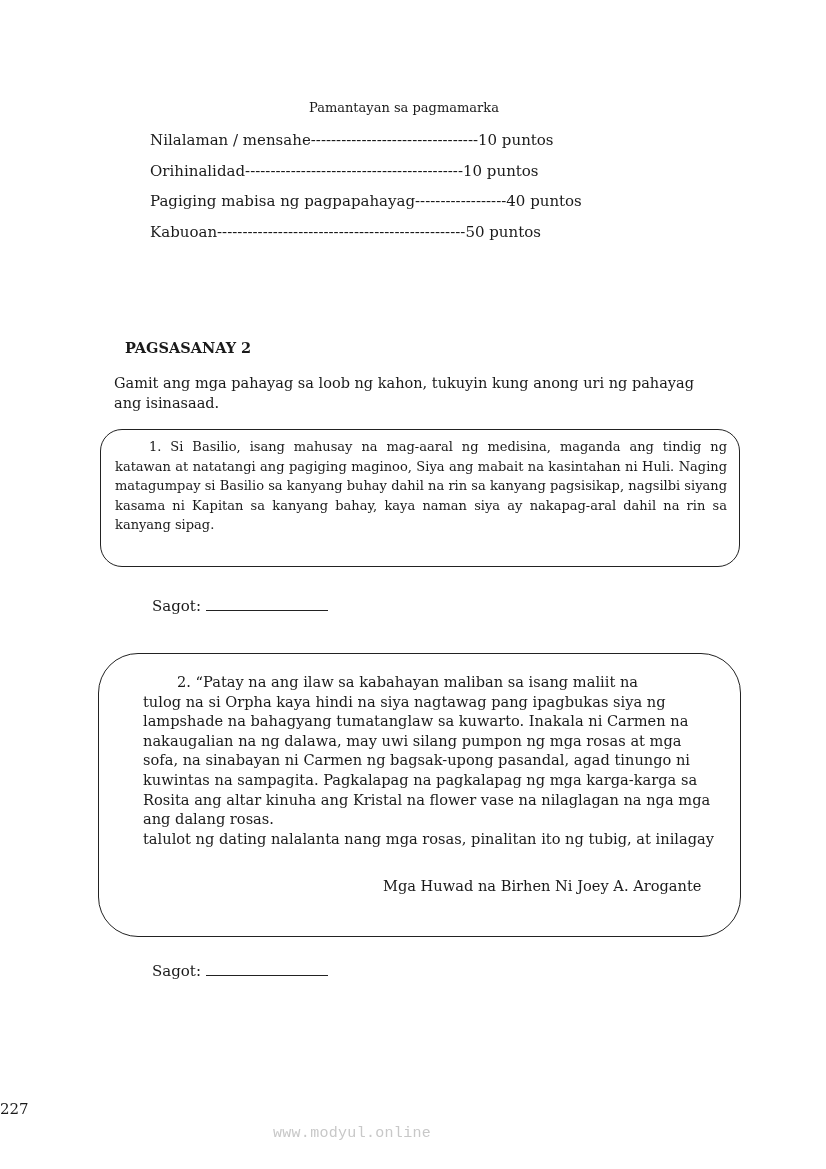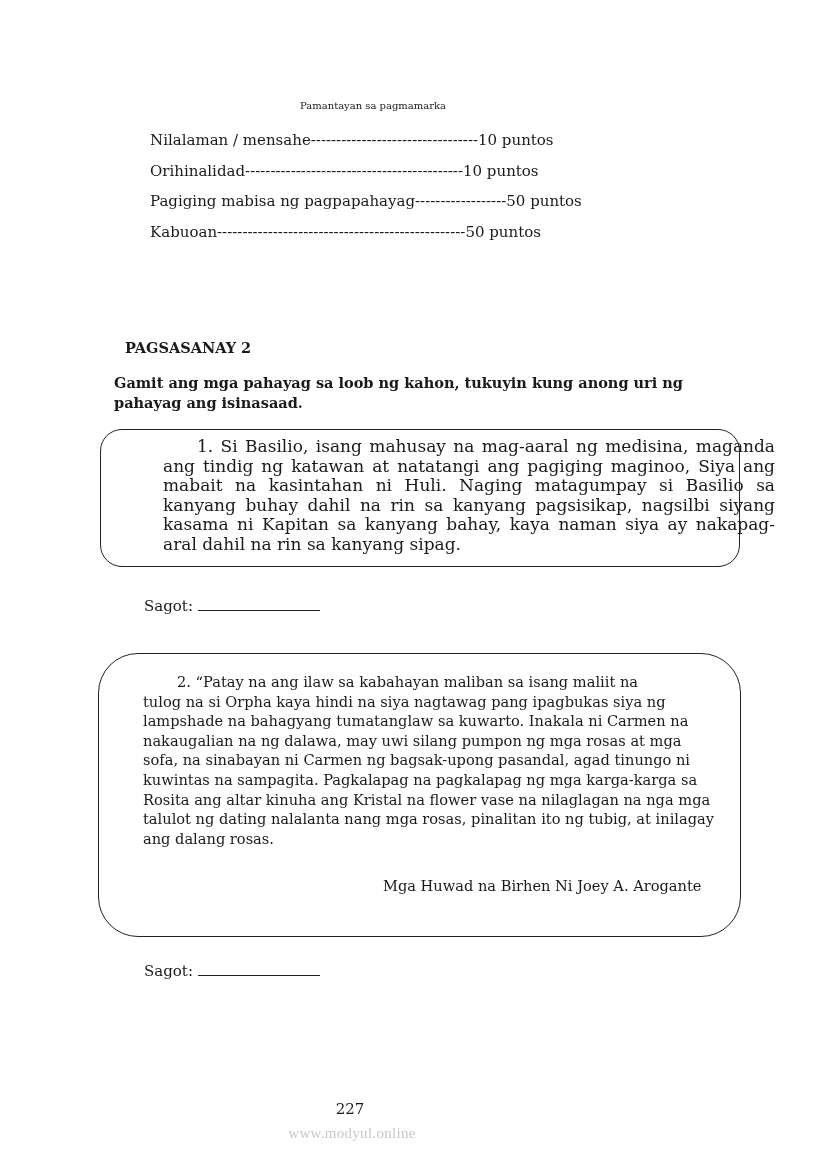--- a/index.html
+++ b/index.html
@@ -1,41 +1,41 @@
 <!DOCTYPE html>
 <html><head>
 <meta charset="utf-8">
 <style>
   html, body { margin: 0; padding: 0; background: #ffffff; }
   body { width: 826px; height: 1169px; position: relative; overflow: hidden;
          font-family: "DejaVu Serif", "Liberation Serif", serif; color: #1a1a1a; }
   .abs { position: absolute; }
-  .rubric-title { left: 300px; top: 100px; font-size: 10px; }
+  .rubric-title { left: 309px; top: 100px; font-size: 13px; }
   .rubric-row { left: 150px; font-size: 15px; white-space: nowrap; }
   .section-title { left: 125px; top: 339px; font-size: 14.5px; font-weight: bold; }
-  .instructions { left: 114px; top: 373px; width: 600px; font-size: 14.5px; font-weight: bold; line-height: 20px; }
+  .instructions { left: 114px; top: 373px; width: 600px; font-size: 14.5px; font-weight: normal; line-height: 20px; }
   .box1 { left: 100px; top: 429px; width: 640px; height: 138px; border: 1.5px solid #222; border-radius: 22px; box-sizing: border-box; }
-  .box1-text { left: 115px; top: 437px; width: 612px; font-size: 17px; line-height: 19.6px; text-align: justify; text-indent: 34px; margin-left: 48px; }
-  .sagot { left: 144px; font-size: 15px; white-space: nowrap; }
+  .box1-text { left: 115px; top: 437px; width: 612px; font-size: 13px; line-height: 19.6px; text-align: justify; text-indent: 34px; }
+  .sagot { left: 152px; font-size: 15px; white-space: nowrap; }
   .sagot-line { display: inline-block; width: 122px; border-bottom: 1px solid #222; margin-left: 5px; vertical-align: baseline; height: 12px; }
   .box2 { left: 98px; top: 653px; width: 643px; height: 284px; border: 1.5px solid #222; border-radius: 40px; box-sizing: border-box; }
   .box2-text { left: 143px; top: 672px; width: 590px; font-size: 14.6px; line-height: 19.6px; }
   .box2-text .indent { padding-left: 34px; }
   .attribution { left: 383px; top: 877px; font-size: 14.6px; white-space: nowrap; text-align: center; }
-  .page-number { left: 0; width: 700px; top: 1100px; text-align: center; font-size: 15px; }
+  .page-number { left: 0; width: 700px; top: 1100px; font-size: 15px; }
   .watermark { left: 0; width: 704px; top: 1125px; text-align: center; font-size: 15px; color: #c8c8c8;
-               font-family: Liberation Serif, serif; letter-spacing: 0.3px; }
+               font-family: Liberation Mono, monospace; letter-spacing: 0.3px; }
 </style>
 </head>
 <body>
 
 <div class="abs rubric-title">Pamantayan sa pagmamarka</div>
 <div class="abs rubric-row" style="top:131px">Nilalaman / mensahe---------------------------------10 puntos</div>
 <div class="abs rubric-row" style="top:162px">Orihinalidad-------------------------------------------10 puntos</div>
-<div class="abs rubric-row" style="top:192px">Pagiging mabisa ng pagpapahayag------------------50 puntos</div>
+<div class="abs rubric-row" style="top:192px">Pagiging mabisa ng pagpapahayag------------------40 puntos</div>
 <div class="abs rubric-row" style="top:223px">Kabuoan-------------------------------------------------50 puntos</div>
 
 <div class="abs section-title">PAGSASANAY 2</div>
 <div class="abs instructions">Gamit ang mga pahayag sa loob ng kahon, tukuyin kung anong uri ng pahayag ang isinasaad.</div>
 
 <div class="abs box1"></div>
 <div class="abs box1-text">1. Si Basilio, isang mahusay na mag-aaral ng medisina, maganda ang tindig ng katawan at natatangi ang pagiging maginoo, Siya ang mabait na kasintahan ni Huli. Naging matagumpay si Basilio sa kanyang buhay dahil na rin sa kanyang pagsisikap, nagsilbi siyang kasama ni Kapitan sa kanyang bahay, kaya naman siya ay nakapag-aral dahil na rin sa kanyang sipag.</div>
 
 <div class="abs sagot" style="top:597px">
   <span>Sagot:</span><span class="sagot-line"></span>
@@ -43,22 +43,22 @@
 
 <div class="abs box2"></div>
 <div class="abs box2-text">
   <div class="indent">2. “Patay na ang ilaw sa kabahayan maliban sa isang maliit na</div>
   <div>tulog na si Orpha kaya hindi na siya nagtawag pang ipagbukas siya ng</div>
   <div>lampshade na bahagyang tumatanglaw sa kuwarto. Inakala ni Carmen na</div>
   <div>nakaugalian na ng dalawa, may uwi silang pumpon ng mga rosas at mga</div>
   <div>sofa, na sinabayan ni Carmen ng bagsak-upong pasandal, agad tinungo ni</div>
   <div>kuwintas na sampagita. Pagkalapag na pagkalapag ng mga karga-karga sa</div>
   <div>Rosita ang altar kinuha ang Kristal na flower vase na nilaglagan na nga mga</div>
+  <div>ang dalang rosas.</div>
   <div>talulot ng dating nalalanta nang mga rosas, pinalitan ito ng tubig, at inilagay</div>
-  <div>ang dalang rosas.</div>
 </div>
 <div class="abs attribution">Mga Huwad na Birhen Ni Joey A. Arogante</div>
 
 <div class="abs sagot" style="top:962px">
   <span>Sagot:</span><span class="sagot-line"></span>
 </div>
 
 <div class="abs page-number">227</div>
 <div class="abs watermark">www.modyul.online</div>
 

